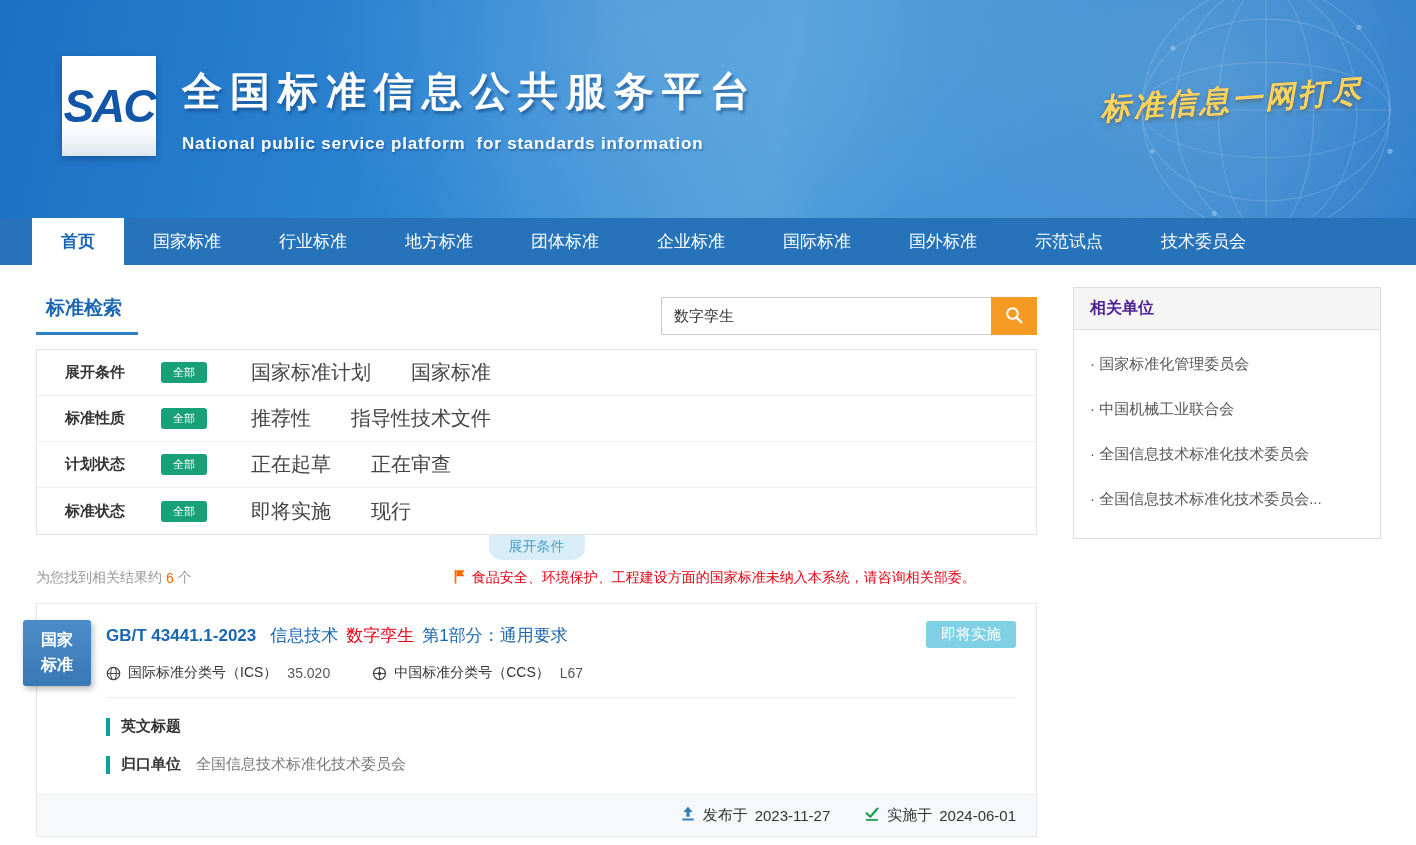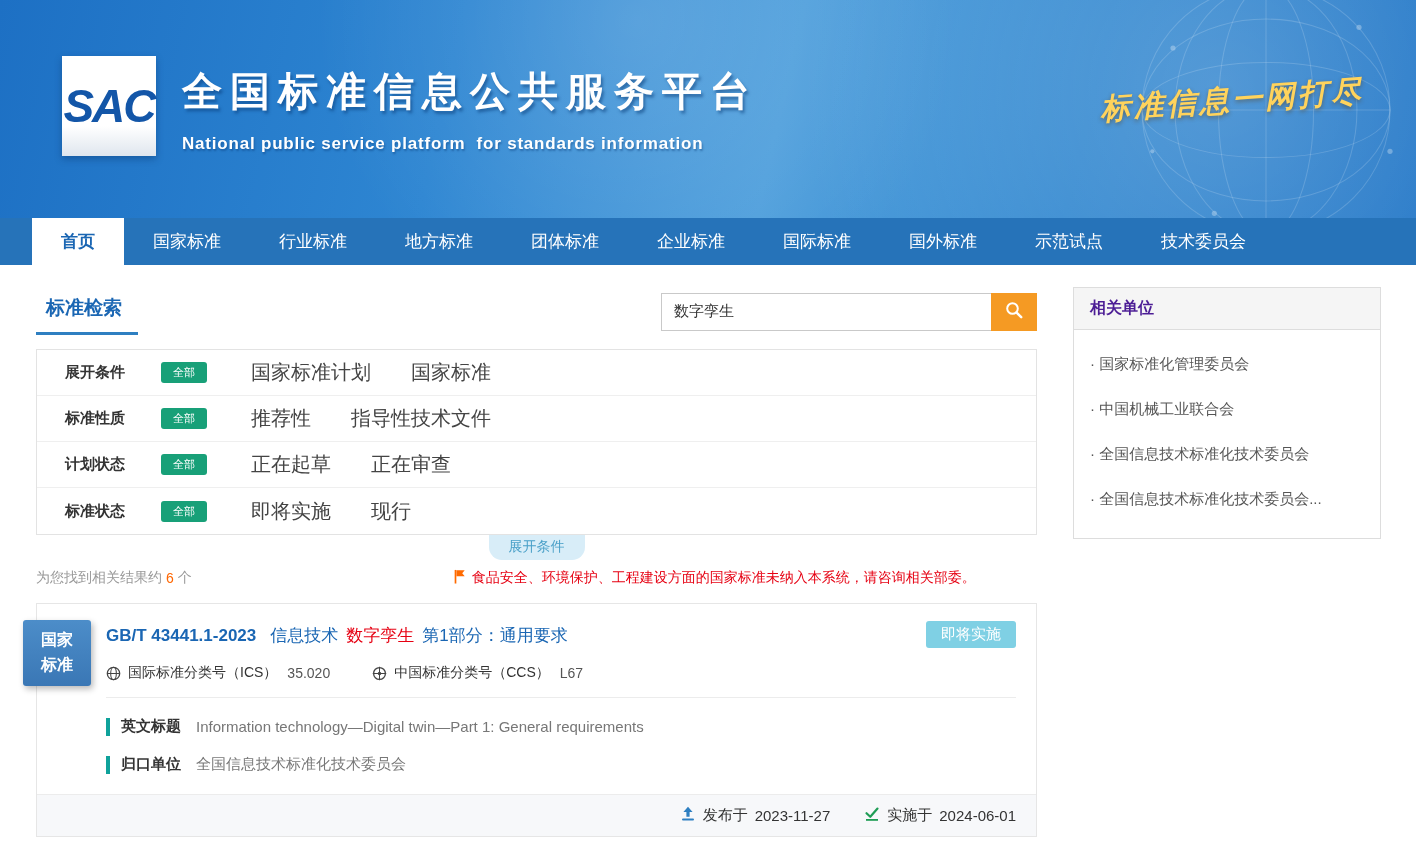--- a/index.html
+++ b/index.html
@@ -48,21 +48,21 @@
     cursor: pointer; white-space: nowrap;
   }
   .nav-item.active { background: #fff; color: #1a66b3; font-weight: bold; }
 
   
   .main { display: flex; padding: 22px 31px 0 36px; gap: 36px; }
   .left-col { width: 1001px; flex: none; }
   .right-col { width: 308px; flex: none; }
 
   
-  .search-row { display: flex; justify-content: space-between; align-items: center; }
+  .search-row { display: flex; justify-content: space-between; align-items: flex-end; }
   .section-tab {
     display: inline-block; padding: 8px 16px 11px 10px;
     border-bottom: 3px solid #2e7fc1; font-size: 19px; font-weight: bold;
     color: #1a66b3; cursor: pointer;
   }
   .search-box { display: flex; margin-top: 1px; }
   .search-input {
     width: 330px; height: 38px; border: 1px solid #c9c9c9; border-right: none;
     padding: 0 12px; font-size: 15px; color: #333; outline: none;
     font-family: "Liberation Sans", "DejaVu Sans", sans-serif;
@@ -289,21 +289,20 @@
               </svg>
             </span>
             <span>中国标准分类号（CCS）</span>
             <span class="meta-val">L67</span>
           </span>
         </div>
 
         <div class="detail-row">
           <span class="teal-bar"></span>
           <span class="detail-label">英文标题</span>
-          <span class="detail-value">Information technology—Digital twin—Part 1: General requirements</span>
         </div>
         <div class="detail-row">
           <span class="teal-bar"></span>
           <span class="detail-label">归口单位</span>
           <span class="detail-value">全国信息技术标准化技术委员会</span>
         </div>
       </div>
 
       <div class="card-footer">
         <span class="foot-item">

